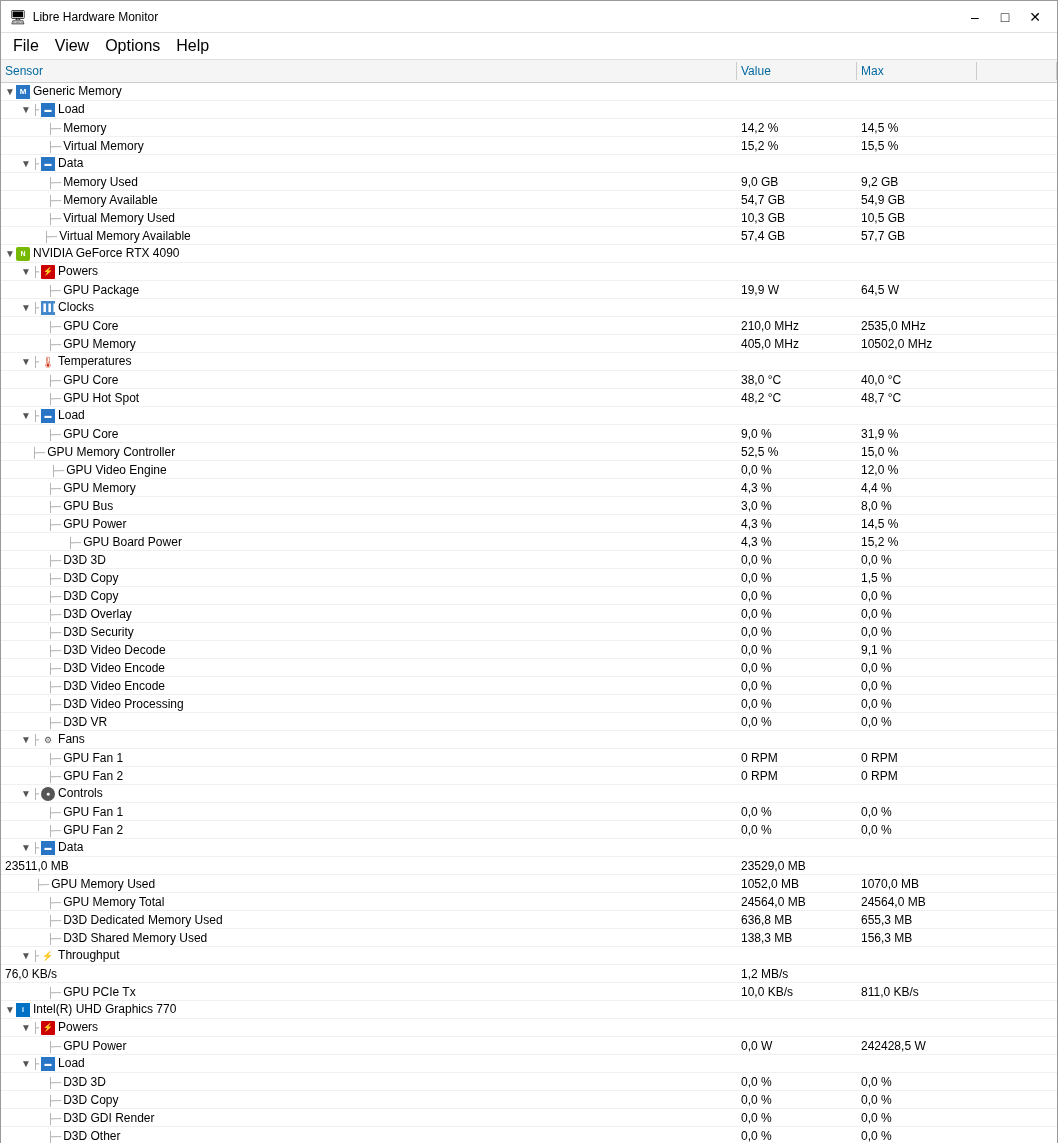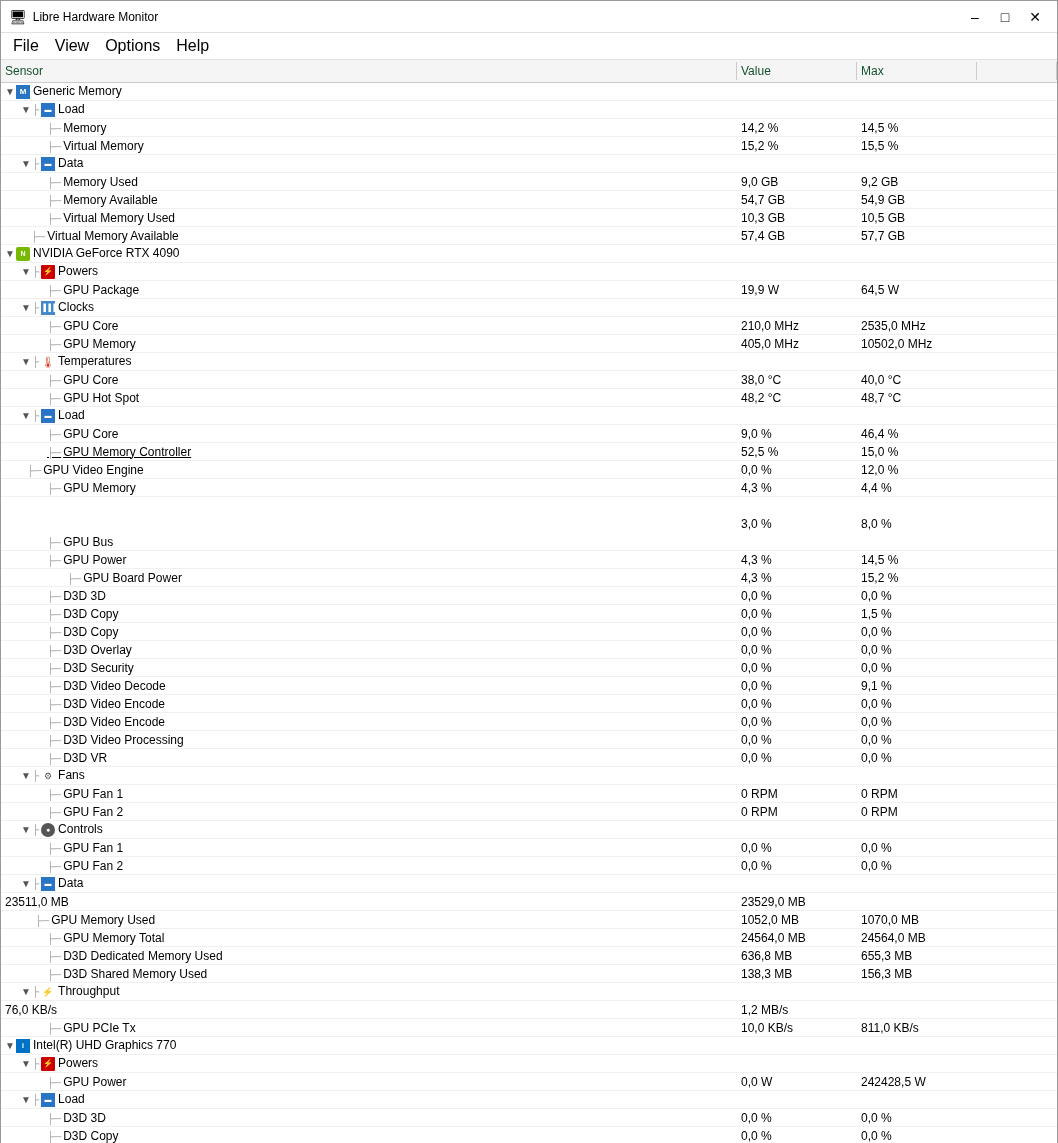--- a/index.html
+++ b/index.html
@@ -71,21 +71,21 @@
       display: grid;
       grid-template-columns: 1fr 120px 120px 80px;
       background: #f5f5f5;
       border-bottom: 1px solid #ccc;
       padding: 2px 0;
     }
     .col-header {
       padding: 2px 4px;
       font-size: 12px;
       font-weight: normal;
-      color: #14532d;
+      color: #0369a1;
       border-right: 1px solid #ccc;
     }
     .tree-row {
       display: grid;
       grid-template-columns: 1fr 120px 120px 80px;
       min-height: 18px;
       align-items: center;
       border-bottom: 1px solid #f0f0f0;
     }
     .cell {
@@ -171,21 +171,21 @@
         <div class="cell cell-value">54,9 GB</div>
         <div class="cell"></div>
       </div>
       <div class="tree-row">
         <div class="cell" style="padding-left: 36px;"><span style="display:inline-block;width:10px;"></span><span style="color:#999;margin-right:2px;font-size:10px;">├─</span><span>Virtual Memory Used</span></div>
         <div class="cell cell-value">10,3 GB</div>
         <div class="cell cell-value">10,5 GB</div>
         <div class="cell"></div>
       </div>
       <div class="tree-row">
-        <div class="cell" style="padding-left: 20px;"><span style="display:inline-block;width:10px;"></span><span style="color:#999;margin-right:2px;font-size:10px;">├─</span><span>Virtual Memory Available</span></div>
+        <div class="cell" style="padding-left: 32px;"><span style="display:inline-block;width:10px;"></span><span style="color:#999;margin-right:2px;font-size:10px;">├─</span><span>Virtual Memory Available</span></div>
         <div class="cell cell-value">57,4 GB</div>
         <div class="cell cell-value">57,7 GB</div>
         <div class="cell"></div>
       </div>
       <div class="tree-row">
         <div class="cell" style="padding-left: 4px;"><span style="display:inline-block;width:10px;font-size:10px;color:#555;margin-right:1px;">▼</span><span style="background:#76b900;color:#fff;font-size:7px;font-weight:bold;display:inline-block;width:14px;height:14px;line-height:14px;text-align:center;vertical-align:middle;margin-right:3px;border-radius:2px;">N</span><span>NVIDIA GeForce RTX 4090</span></div>
         <div class="cell cell-value"></div>
         <div class="cell cell-value"></div>
         <div class="cell"></div>
       </div>
@@ -239,43 +239,43 @@
       </div>
       <div class="tree-row">
         <div class="cell" style="padding-left: 20px;"><span style="display:inline-block;width:10px;font-size:10px;color:#555;margin-right:1px;">▼</span><span style="color:#999;margin-right:2px;font-size:10px;">├</span><span style="background:#2874c5;color:#fff;font-size:7px;display:inline-block;width:14px;height:14px;line-height:14px;text-align:center;vertical-align:middle;margin-right:3px;">▬</span><span>Load</span></div>
         <div class="cell cell-value"></div>
         <div class="cell cell-value"></div>
         <div class="cell"></div>
       </div>
       <div class="tree-row">
         <div class="cell" style="padding-left: 36px;"><span style="display:inline-block;width:10px;"></span><span style="color:#999;margin-right:2px;font-size:10px;">├─</span><span>GPU Core</span></div>
         <div class="cell cell-value">9,0 %</div>
-        <div class="cell cell-value">46,4 %</div>
-        <div class="cell"></div>
-      </div>
-      <div class="tree-row">
-        <div class="cell" style="padding-left: 36px; text-decoration: underline;"><span style="display:inline-block;width:10px;"></span><span style="color:#999;margin-right:2px;font-size:10px;">├─</span><span>GPU Memory Controller</span></div>
+        <div class="cell cell-value">31,9 %</div>
+        <div class="cell"></div>
+      </div>
+      <div class="tree-row">
+        <div class="cell" style="padding-left: 20px;"><span style="display:inline-block;width:10px;"></span><span style="color:#999;margin-right:2px;font-size:10px;">├─</span><span>GPU Memory Controller</span></div>
         <div class="cell cell-value">52,5 %</div>
         <div class="cell cell-value">15,0 %</div>
         <div class="cell"></div>
       </div>
       <div class="tree-row">
-        <div class="cell" style="padding-left: 16px;"><span style="display:inline-block;width:10px;"></span><span style="color:#999;margin-right:2px;font-size:10px;">├─</span><span>GPU Video Engine</span></div>
+        <div class="cell" style="padding-left: 39px;"><span style="display:inline-block;width:10px;"></span><span style="color:#999;margin-right:2px;font-size:10px;">├─</span><span>GPU Video Engine</span></div>
         <div class="cell cell-value">0,0 %</div>
         <div class="cell cell-value">12,0 %</div>
         <div class="cell"></div>
       </div>
       <div class="tree-row">
         <div class="cell" style="padding-left: 36px;"><span style="display:inline-block;width:10px;"></span><span style="color:#999;margin-right:2px;font-size:10px;">├─</span><span>GPU Memory</span></div>
         <div class="cell cell-value">4,3 %</div>
         <div class="cell cell-value">4,4 %</div>
         <div class="cell"></div>
       </div>
       <div class="tree-row">
-        <div class="cell" style="padding-left: 36px; margin-top: 37px;"><span style="display:inline-block;width:10px;"></span><span style="color:#999;margin-right:2px;font-size:10px;">├─</span><span>GPU Bus</span></div>
+        <div class="cell" style="padding-left: 36px;"><span style="display:inline-block;width:10px;"></span><span style="color:#999;margin-right:2px;font-size:10px;">├─</span><span>GPU Bus</span></div>
         <div class="cell cell-value">3,0 %</div>
         <div class="cell cell-value">8,0 %</div>
         <div class="cell"></div>
       </div>
       <div class="tree-row">
         <div class="cell" style="padding-left: 36px;"><span style="display:inline-block;width:10px;"></span><span style="color:#999;margin-right:2px;font-size:10px;">├─</span><span>GPU Power</span></div>
         <div class="cell cell-value">4,3 %</div>
         <div class="cell cell-value">14,5 %</div>
         <div class="cell"></div>
       </div>

